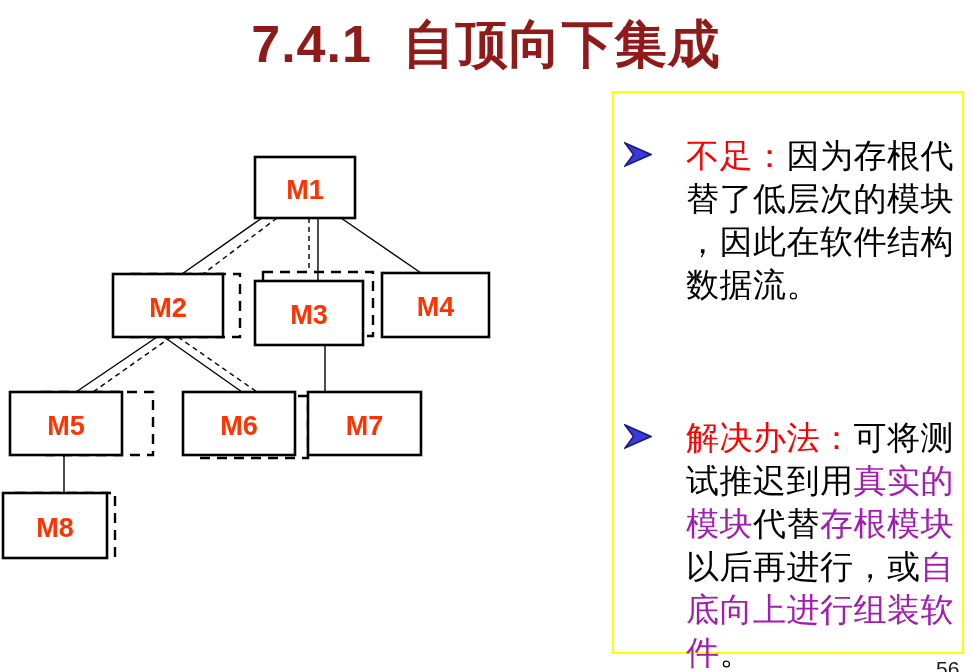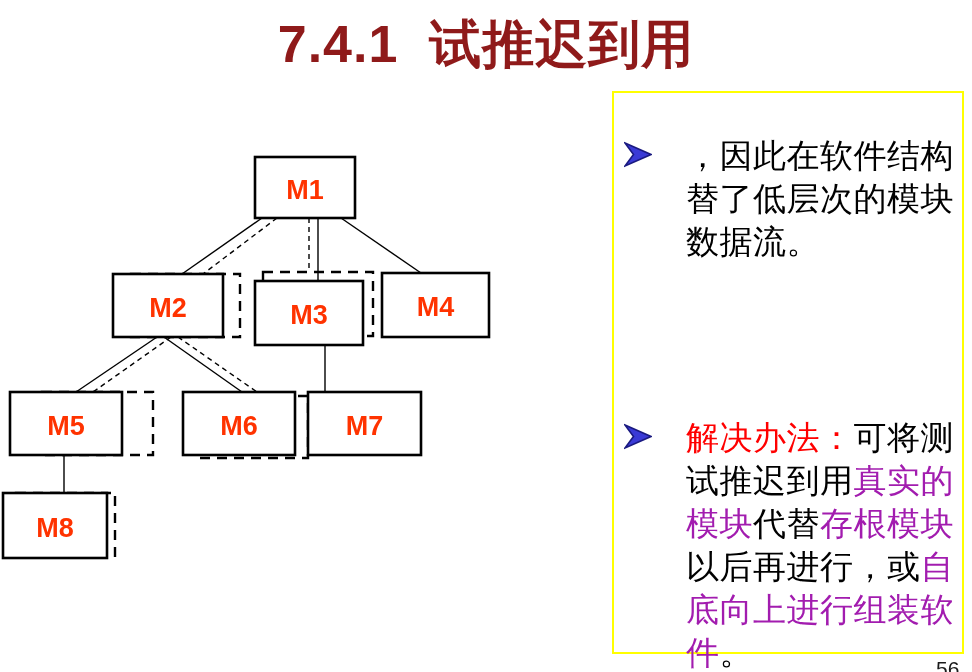--- a/index.html
+++ b/index.html
@@ -34,21 +34,21 @@
   .c-blue{color:#a21caf;}
   .page-number{
     position:absolute;left:936px;top:657px;
     font-size:21px;color:#1a1a1a;
     font-family:"Liberation Sans",sans-serif;
   }
 </style>
 </head>
 <body>
 
-<div class="slide-title">7.4.1  试推迟到用</div>
+<div class="slide-title">7.4.1  自顶向下集成</div>
 
 <svg class="diagram-svg" width="520" height="460" viewBox="0 0 520 460">
     <rect x="131" y="134" width="109" height="63" fill="#ffffff" stroke="#000000" stroke-width="2.4" stroke-dasharray="10 7"></rect>
     <rect x="263" y="132" width="110" height="64" fill="#ffffff" stroke="#000000" stroke-width="2.4" stroke-dasharray="10 7"></rect>
     <rect x="42" y="252" width="111" height="63" fill="#ffffff" stroke="#000000" stroke-width="2.4" stroke-dasharray="10 7"></rect>
     <rect x="196" y="256" width="112" height="62" fill="#ffffff" stroke="#000000" stroke-width="2.4" stroke-dasharray="10 7"></rect>
     <rect x="16" y="353" width="99" height="64" fill="#ffffff" stroke="#000000" stroke-width="2.4" stroke-dasharray="10 7"></rect>
     <line x1="262" y1="78" x2="182" y2="134" stroke="#000000" stroke-width="1.4"></line>
     <line x1="277" y1="78" x2="203" y2="134" stroke="#000000" stroke-width="1.4" stroke-dasharray="5 4"></line>
     <line x1="309" y1="78" x2="309" y2="132" stroke="#000000" stroke-width="1.4" stroke-dasharray="5 4"></line>
@@ -77,21 +77,21 @@
     <rect x="3" y="353" width="104" height="65" fill="#ffffff" stroke="#000000" stroke-width="2.6"></rect>
     <text x="55" y="387.5" fill="#FF3300" text-anchor="middle" dominant-baseline="central" font-family="&quot;Liberation Sans&quot;,&quot;DejaVu Sans&quot;,sans-serif" font-size="27px" font-weight="bold">M8</text>
   </svg>
 
 <div class="panel">
   <div>
       <div class="bullet" style="top: 41px;">
         <svg viewBox="0 0 28 27" class="bullet-marker">
           <path d="M1 2 L27 13.5 L1 25 L9.5 13.5 Z" fill="#3A3AD6" stroke="#1a1a80" stroke-width="1.6" stroke-linejoin="miter"></path>
         </svg>
-        <div class="bullet-lines"><div><span class="c-black">，因此在软件结构</span></div><div><span class="c-black">替了低层次的模块</span></div><div><span class="c-black">数据流。</span></div></div>
+        <div class="bullet-lines"><div><span class="c-red">不足：</span><span class="c-black">因为存根代</span></div><div><span class="c-black">替了低层次的模块</span></div><div><span class="c-black">，因此在软件结构</span></div><div><span class="c-black">数据流。</span></div></div>
       </div>
       <div class="bullet" style="top: 323px;">
         <svg viewBox="0 0 28 27" class="bullet-marker">
           <path d="M1 2 L27 13.5 L1 25 L9.5 13.5 Z" fill="#3A3AD6" stroke="#1a1a80" stroke-width="1.6" stroke-linejoin="miter"></path>
         </svg>
         <div class="bullet-lines"><div><span class="c-red">解决办法：</span><span class="c-black">可将测</span></div><div><span class="c-black">试推迟到用</span><span class="c-blue">真实的</span></div><div><span class="c-blue">模块</span><span class="c-black">代替</span><span class="c-blue">存根模块</span></div><div><span class="c-black">以后再进行，或</span><span class="c-blue">自</span></div><div><span class="c-blue">底向上进行组装软</span></div><div><span class="c-blue">件</span><span class="c-black">。</span></div></div>
       </div>
     </div>
 </div>
 

